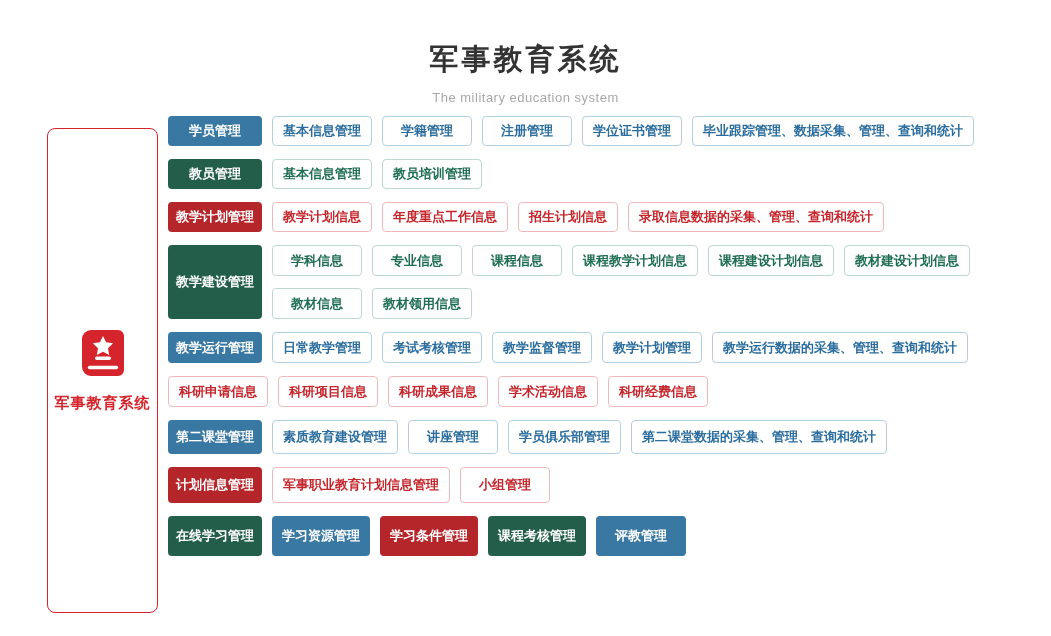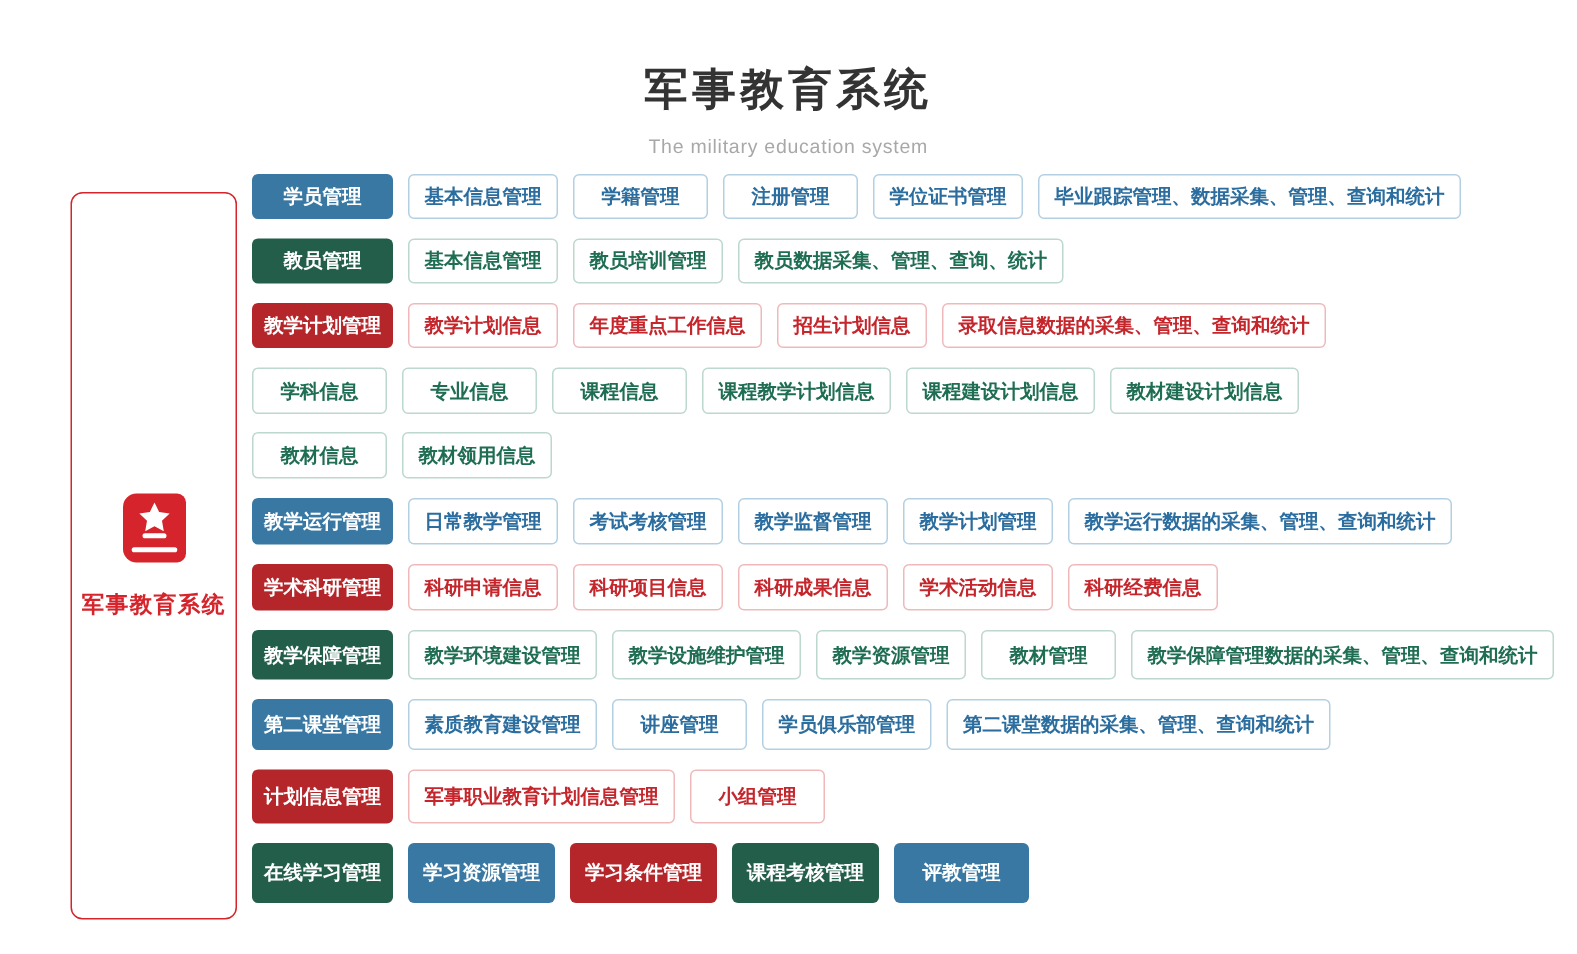--- a/index.html
+++ b/index.html
@@ -56,30 +56,30 @@
         <div class="btn sub outline blue">基本信息管理</div>
         <div class="btn sub outline blue">学籍管理</div>
         <div class="btn sub outline blue">注册管理</div>
         <div class="btn sub outline blue">学位证书管理</div>
         <div class="btn sub outline blue">毕业跟踪管理、数据采集、管理、查询和统计</div>
       </div>
       <div class="row" style="height: 30px;">
         <div class="btn cat green">教员管理</div>
         <div class="btn sub outline green">基本信息管理</div>
         <div class="btn sub outline green">教员培训管理</div>
-        <div class="btn sub outline green">教员数据采集、管理、查询、统计</div>
       </div>
       <div class="row" style="height: 30px;">
         <div class="btn cat red">教学计划管理</div>
         <div class="btn sub outline red">教学计划信息</div>
         <div class="btn sub outline red">年度重点工作信息</div>
         <div class="btn sub outline red">招生计划信息</div>
         <div class="btn sub outline red">录取信息数据的采集、管理、查询和统计</div>
       </div>
       <div class="row">
+        <div class="btn cat green">教学建设管理</div>
         <div class="lines">
           <div class="line" style="height: 31px;">
             <div class="btn sub outline green">学科信息</div>
             <div class="btn sub outline green">专业信息</div>
             <div class="btn sub outline green">课程信息</div>
             <div class="btn sub outline green">课程教学计划信息</div>
             <div class="btn sub outline green">课程建设计划信息</div>
             <div class="btn sub outline green">教材建设计划信息</div>
           </div>
           <div class="line" style="height: 31px;">
@@ -90,34 +90,25 @@
       </div>
       <div class="row" style="height: 31px;">
         <div class="btn cat blue">教学运行管理</div>
         <div class="btn sub outline blue">日常教学管理</div>
         <div class="btn sub outline blue">考试考核管理</div>
         <div class="btn sub outline blue">教学监督管理</div>
         <div class="btn sub outline blue">教学计划管理</div>
         <div class="btn sub outline blue">教学运行数据的采集、管理、查询和统计</div>
       </div>
       <div class="row" style="height: 31px;">
-        <div class="btn cat red">学术科研管理</div>
         <div class="btn sub outline red">科研申请信息</div>
         <div class="btn sub outline red">科研项目信息</div>
         <div class="btn sub outline red">科研成果信息</div>
         <div class="btn sub outline red">学术活动信息</div>
         <div class="btn sub outline red">科研经费信息</div>
-      </div>
-      <div class="row" style="height: 33px;">
-        <div class="btn cat green">教学保障管理</div>
-        <div class="btn sub outline green">教学环境建设管理</div>
-        <div class="btn sub outline green">教学设施维护管理</div>
-        <div class="btn sub outline green">教学资源管理</div>
-        <div class="btn sub outline green">教材管理</div>
-        <div class="btn sub outline green">教学保障管理数据的采集、管理、查询和统计</div>
       </div>
       <div class="row" style="height: 34px;">
         <div class="btn cat blue">第二课堂管理</div>
         <div class="btn sub outline blue">素质教育建设管理</div>
         <div class="btn sub outline blue">讲座管理</div>
         <div class="btn sub outline blue">学员俱乐部管理</div>
         <div class="btn sub outline blue">第二课堂数据的采集、管理、查询和统计</div>
       </div>
       <div class="row" style="height: 36px;">
         <div class="btn cat red">计划信息管理</div>

